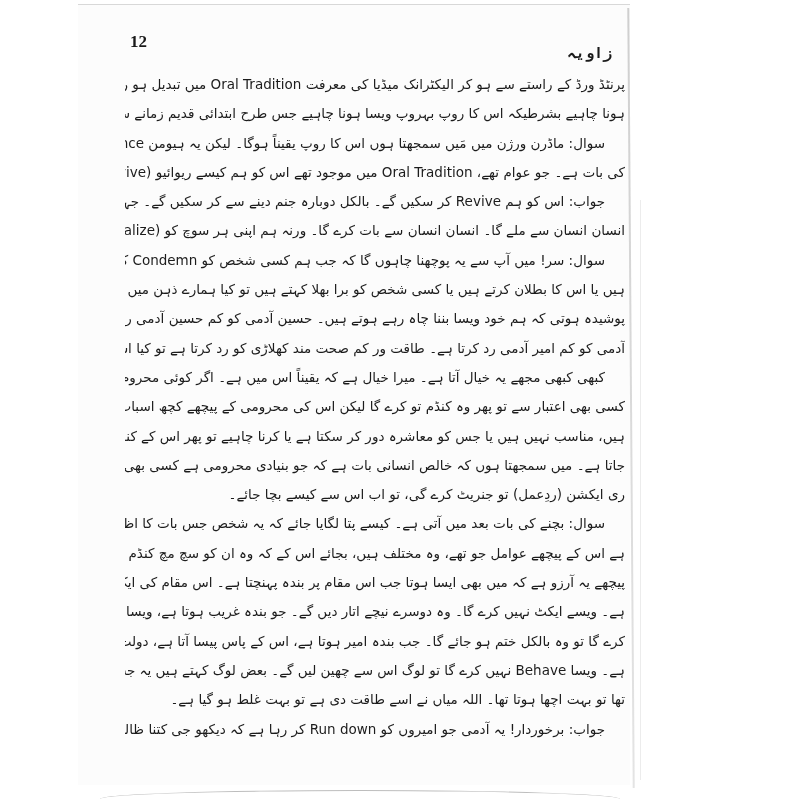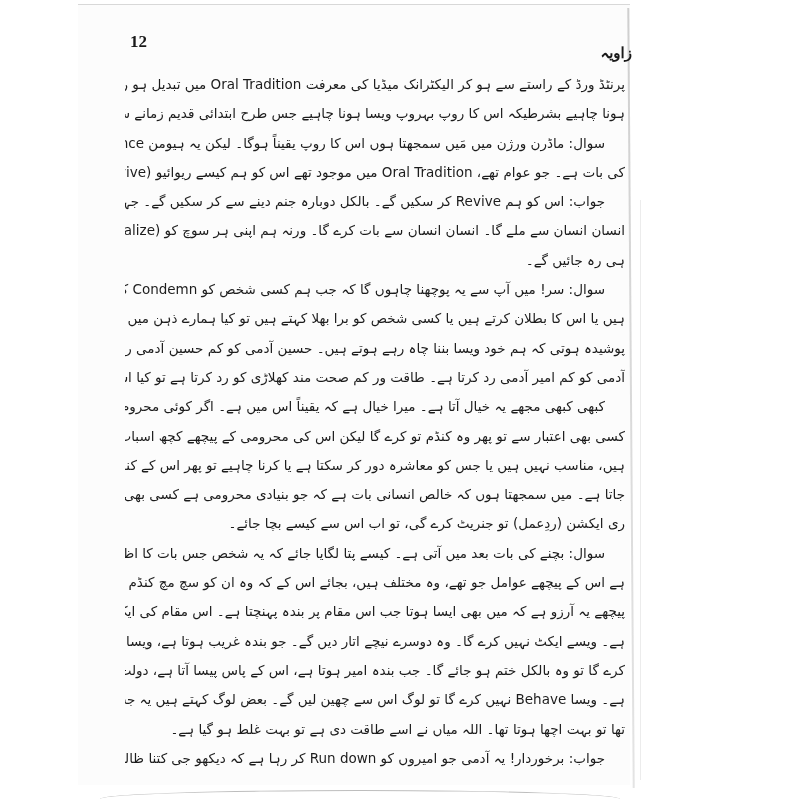--- a/index.html
+++ b/index.html
@@ -63,26 +63,26 @@
       position: absolute;
       left: 130px;
       top: 32px;
       font-family: "Liberation Serif", serif;
       font-weight: bold;
       font-size: 17px;
       color: #1a1a1a;
     }
     .running-head {
       position: absolute;
-      left: 552px;
+      left: 532px;
       top: 44px;
       width: 80px;
       text-align: right;
       direction: rtl;
-      font-family: Liberation Sans, sans-serif;
+      font-family: Liberation Mono, monospace;
       font-weight: bold;
       font-size: 15px;
       color: #1a1a1a;
     }
     .body-text {
       position: absolute;
       left: 125px;
       top: 70px;
       width: 500px;
       direction: rtl;
@@ -119,21 +119,20 @@
   <div class="page-number">12</div>
   <div class="running-head">زاویہ</div>
 
   <div class="body-text">
     <div class="line last">پرنٹڈ ورڈ کے راستے سے ہو کر الیکٹرانک میڈیا کی معرفت Oral Tradition میں تبدیل ہو رہی ہے۔</div>
     <div class="line last">ہونا چاہیے بشرطیکہ اس کا روپ بہروپ ویسا ہونا چاہیے جس طرح ابتدائی قدیم زمانے سے ہے۔</div>
     <div class="line indent">سوال: ماڈرن ورژن میں مَیں سمجھتا ہوں اس کا روپ یقیناً ہوگا۔ لیکن یہ ہیومن Presence</div>
     <div class="line">کی بات ہے۔ جو عوام تھے، Oral Tradition میں موجود تھے اس کو ہم کیسے ریوائیو (Revive) کریں۔</div>
     <div class="line indent">جواب: اس کو ہم Revive کر سکیں گے۔ بالکل دوبارہ جنم دینے سے کر سکیں گے۔ جہاں</div>
     <div class="line">انسان انسان سے ملے گا۔ انسان انسان سے بات کرے گا۔ ورنہ ہم اپنی ہر سوچ کو (Realize) کرتے</div>
-    <div class="line last">ہی رہ جائیں گے۔</div>
     <div class="line indent">سوال: سر! میں آپ سے یہ پوچھنا چاہوں گا کہ جب ہم کسی شخص کو Condemn کرتے</div>
     <div class="line">ہیں یا اس کا بطلان کرتے ہیں یا کسی شخص کو برا بھلا کہتے ہیں تو کیا ہمارے ذہن میں یہ آرزو تو نہیں</div>
     <div class="line">پوشیدہ ہوتی کہ ہم خود ویسا بننا چاہ رہے ہوتے ہیں۔ حسین آدمی کو کم حسین آدمی رد کرتے ہیں۔ امیر</div>
     <div class="line">آدمی کو کم امیر آدمی رد کرتا ہے۔ طاقت ور کم صحت مند کھلاڑی کو رد کرتا ہے تو کیا اس کے پیچھے کوئی ایسی</div>
     <div class="line indent">کبھی کبھی مجھے یہ خیال آتا ہے۔ میرا خیال ہے کہ یقیناً اس میں ہے۔ اگر کوئی محروم شخص ہے</div>
     <div class="line">کسی بھی اعتبار سے تو پھر وہ کنڈم تو کرے گا لیکن اس کی محرومی کے پیچھے کچھ اسباب ہیں کہ جو جائز نہیں</div>
     <div class="line">ہیں، مناسب نہیں ہیں یا جس کو معاشرہ دور کر سکتا ہے یا کرنا چاہیے تو پھر اس کے کنڈم کرنے کا جواز بن</div>
     <div class="line">جاتا ہے۔ میں سمجھتا ہوں کہ خالص انسانی بات ہے کہ جو بنیادی محرومی ہے کسی بھی حوالے سے وہ ایک</div>
     <div class="line last">ری ایکشن (ردِعمل) تو جنریٹ کرے گی، تو اب اس سے کیسے بچا جائے۔</div>
     <div class="line indent">سوال: بچنے کی بات بعد میں آتی ہے۔ کیسے پتا لگایا جائے کہ یہ شخص جس بات کا اظہار کر رہا</div>

